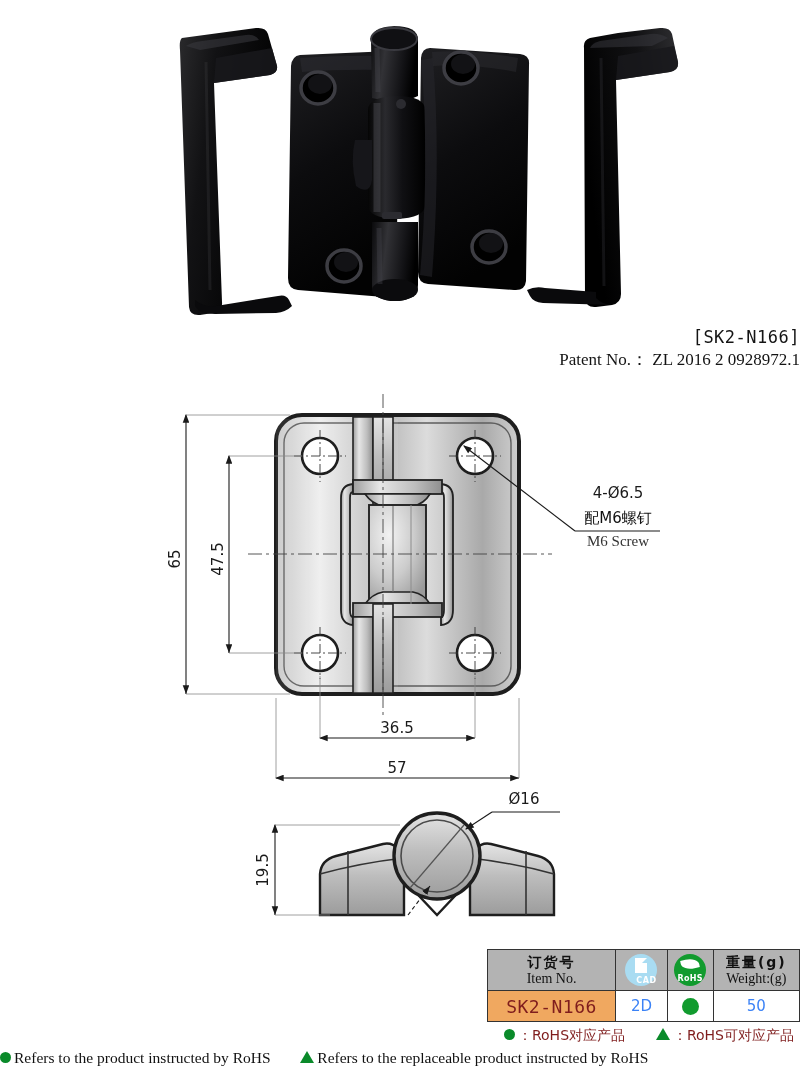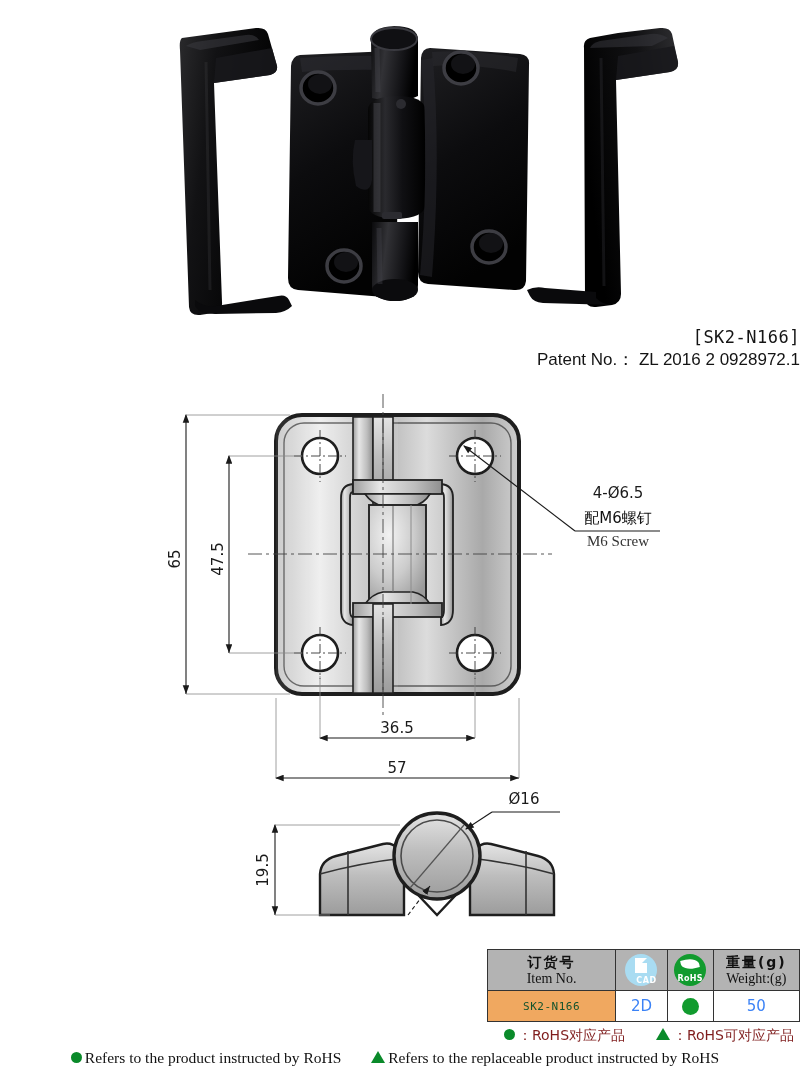--- a/index.html
+++ b/index.html
@@ -12,21 +12,21 @@
   
   #photo{left:0;top:0;width:800px;height:325px;}
 
   
   #caption{left:0;top:326px;width:800px;text-align:right;}
   #caption .model{
     font-family:"DejaVu Sans Mono", monospace;
     font-size:17px;letter-spacing:0.5px;line-height:22px;color:#141414;
   }
   #caption .patent{
-    font-family:Liberation Sans, sans-serif;
+    font-family:Liberation Serif, serif;
     font-size:17px;line-height:23px;color:#141414;
   }
 
   
   #drawing{left:0;top:388px;width:800px;height:555px;}
 
   .dimtxt{
     font-family:"DejaVu Sans", sans-serif;
     font-size:15px;fill:#1a1a1a;
   }
@@ -44,21 +44,21 @@
     display:block;font-family:"DejaVu Sans", sans-serif;font-size:14px;
     font-weight:bold;letter-spacing:2px;line-height:17px;color:#111;
   }
   #spec .hdr .en{
     display:block;font-family:"Liberation Serif", serif;font-size:14px;
     line-height:16px;color:#111;
   }
   #spec .row{height:31px;background:#ffffff;}
   #spec .item-cell{
     background:#f0a860;font-family:"DejaVu Sans Mono", monospace;
-    font-size:11px;letter-spacing:0.5px;color:#14532d;
+    font-size:18px;letter-spacing:0.5px;color:#7f1d1d;
   }
   #spec .val{font-family:"DejaVu Sans", sans-serif;font-size:15px;color:#3b82f6;}
   #spec .c-item{width:125px;}
   #spec .c-cad{width:50px;}
   #spec .c-rohs{width:44px;margin-left:47px;}
   #spec .c-w{width:84px;}
 
   .cad-badge{
     display:inline-block;width:32px;height:32px;border-radius:50%;
     background:#a9dcf2;position:relative;vertical-align:middle;
@@ -96,21 +96,21 @@
     background:#119b2e;vertical-align:middle;
   }
 
   
   #legend-cn{
     left:0;top:1027px;width:794px;text-align:right;
     font-family:"DejaVu Sans", sans-serif;font-size:14px;color:#7f1d1d;
     white-space:nowrap;
   }
   #legend-en{
-    left:0;top:1049px;width:790px;text-align:center;
+    left:0;top:1049px;width:790px;text-align:left;
     font-family:"Liberation Serif", serif;font-size:15.5px;color:#111;
     white-space:nowrap;
   }
   .mk-dot{
     display:inline-block;width:11px;height:11px;border-radius:50%;
     background:#0a8a2a;vertical-align:baseline;margin-right:3px;
   }
   .mk-tri{
     display:inline-block;width:0;height:0;vertical-align:baseline;
     border-left:7px solid transparent;border-right:7px solid transparent;

